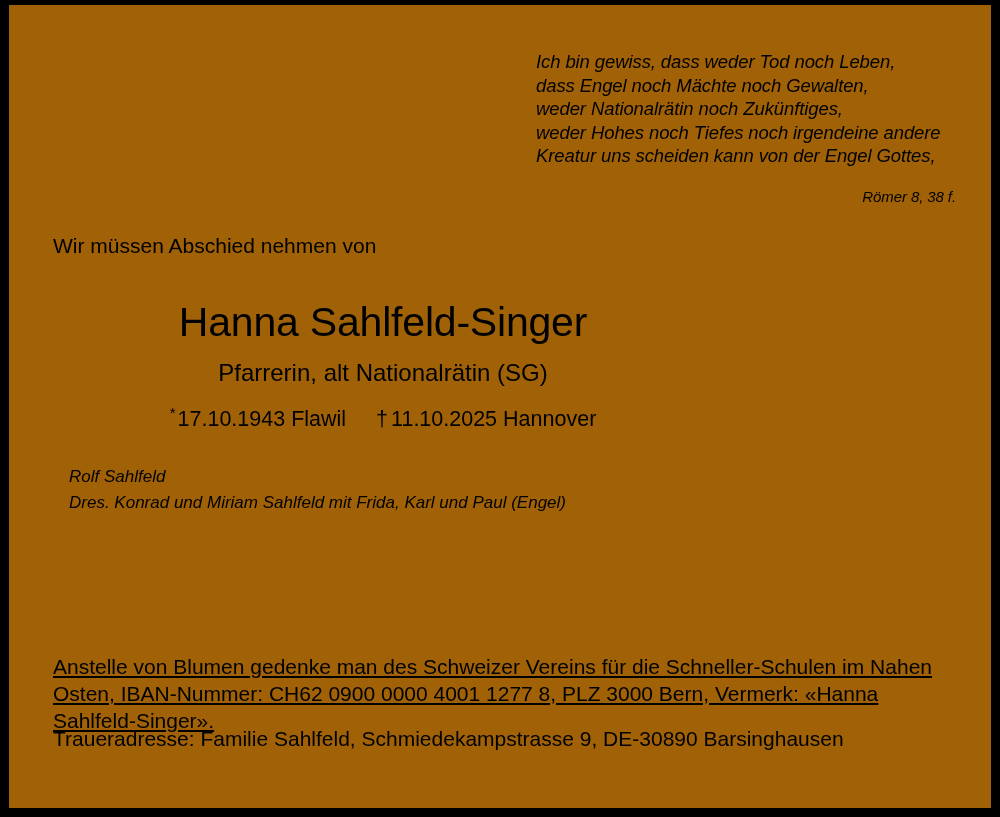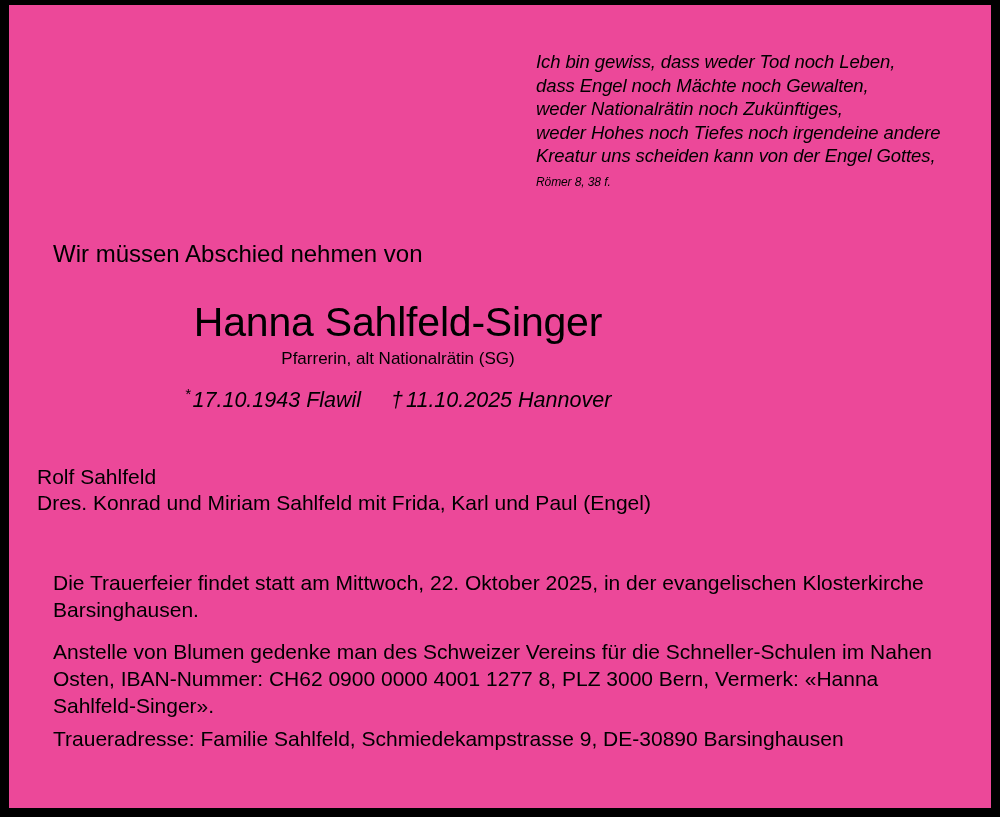--- a/index.html
+++ b/index.html
@@ -31,105 +31,106 @@
   .rule-bottom { left: 0;   bottom: 0; width: 1000px; height: 9px; }
   .rule-left   { left: 0;   top: 0;    width: 9px;    height: 817px; }
   .rule-right  { right: 0;  top: 0;    width: 9px;    height: 817px; }
 
   .canvas {
     position: absolute;
     left: 9px;
     top: 5px;
     right: 9px;
     bottom: 9px;
-    background: #ec4899;
+    background: #a16207;
     padding-left: 9px;
   }
 
   
   .verse {
     position: absolute;
     left: 527px;
     top: 45px;
     width: 420px;
     font-style: italic;
     font-size: 18.5px;
     line-height: 23.5px;
     letter-spacing: -0.1px;
   }
   .verse-line { white-space: nowrap; }
   .verse-source {
-    margin-top: 3px;
-    font-size: 12px;
+    margin-top: 17px;
+    text-align: right;
+    font-size: 15px;
     font-style: italic;
   }
 
   
   .salutation {
     position: absolute;
     left: 44px;
-    top: 236px;
-    font-size: 24px;
+    top: 228px;
+    font-size: 21px;
     line-height: 26px;
   }
 
   
   .deceased {
     position: absolute;
-    left: 44px;
+    left: 29px;
     top: 293px;
     width: 690px;
     text-align: center;
   }
   .deceased-name {
     font-size: 41px;
     line-height: 48px;
     font-weight: normal;
     letter-spacing: -0.2px;
     white-space: nowrap;
   }
   .deceased-role {
-    margin-top: 0;
-    font-size: 17px;
+    margin-top: 14px;
+    font-size: 24px;
     line-height: 26px;
   }
   .deceased-dates {
     margin-top: 9px;
     font-size: 21.5px;
-    line-height: 26px;
+    line-height: 36px;
     white-space: nowrap;
-    font-style: italic;
   }
   .sym-born {
     font-size: 15px;
     vertical-align: 8px;
     margin-right: 2px;
   }
   .gap-between-dates { display: inline-block; width: 30px; }
   .sym-died { margin-right: 3px; }
 
   
   .survivors {
     position: absolute;
-    left: 28px;
+    left: 60px;
     top: 459px;
-    font-size: 21px;
+    font-size: 17px;
     line-height: 25.5px;
+    font-style: italic;
   }
 
   
   .para {
     position: absolute;
     left: 44px;
     width: 912px;
     font-size: 21px;
     line-height: 27px;
   }
   .para-service  { top: 564px; }
-  .para-donation { top: 633px; }
+  .para-donation { top: 648px; text-decoration: underline; }
   .para-address  { top: 720px; }
 </style>
 </head>
 <body>
 
 <div class="notice">
 
   <div class="rule rule-top"></div>
   <div class="rule rule-bottom"></div>
   <div class="rule rule-left"></div>
@@ -154,20 +155,19 @@
       <div class="deceased-dates">
         <span class="sym-born">*</span><span>17.10.1943</span>&nbsp;<span>Flawil</span><span class="gap-between-dates"></span><span class="sym-died">†</span><span>11.10.2025</span>&nbsp;<span>Hannover</span>
       </div>
     </div>
 
     <div class="survivors">
       <div>Rolf Sahlfeld</div>
       <div>Dres. Konrad und Miriam Sahlfeld mit Frida, Karl und Paul (Engel)</div>
     </div>
 
-    <div class="para para-service">Die Trauerfeier findet statt am Mittwoch, 22. Oktober 2025, in der evangelischen Klosterkirche Barsinghausen.</div>
 
     <div class="para para-donation">Anstelle von Blumen gedenke man des Schweizer Vereins für die Schneller-Schulen im Nahen Osten, IBAN-Nummer: CH62 0900 0000 4001 1277 8, PLZ 3000 Bern, Vermerk: «Hanna Sahlfeld-Singer».</div>
 
     <div class="para para-address">Traueradresse: Familie Sahlfeld, Schmiedekampstrasse 9, DE-30890 Barsinghausen</div>
 
   </div>
 </div>
 
 </body></html>

